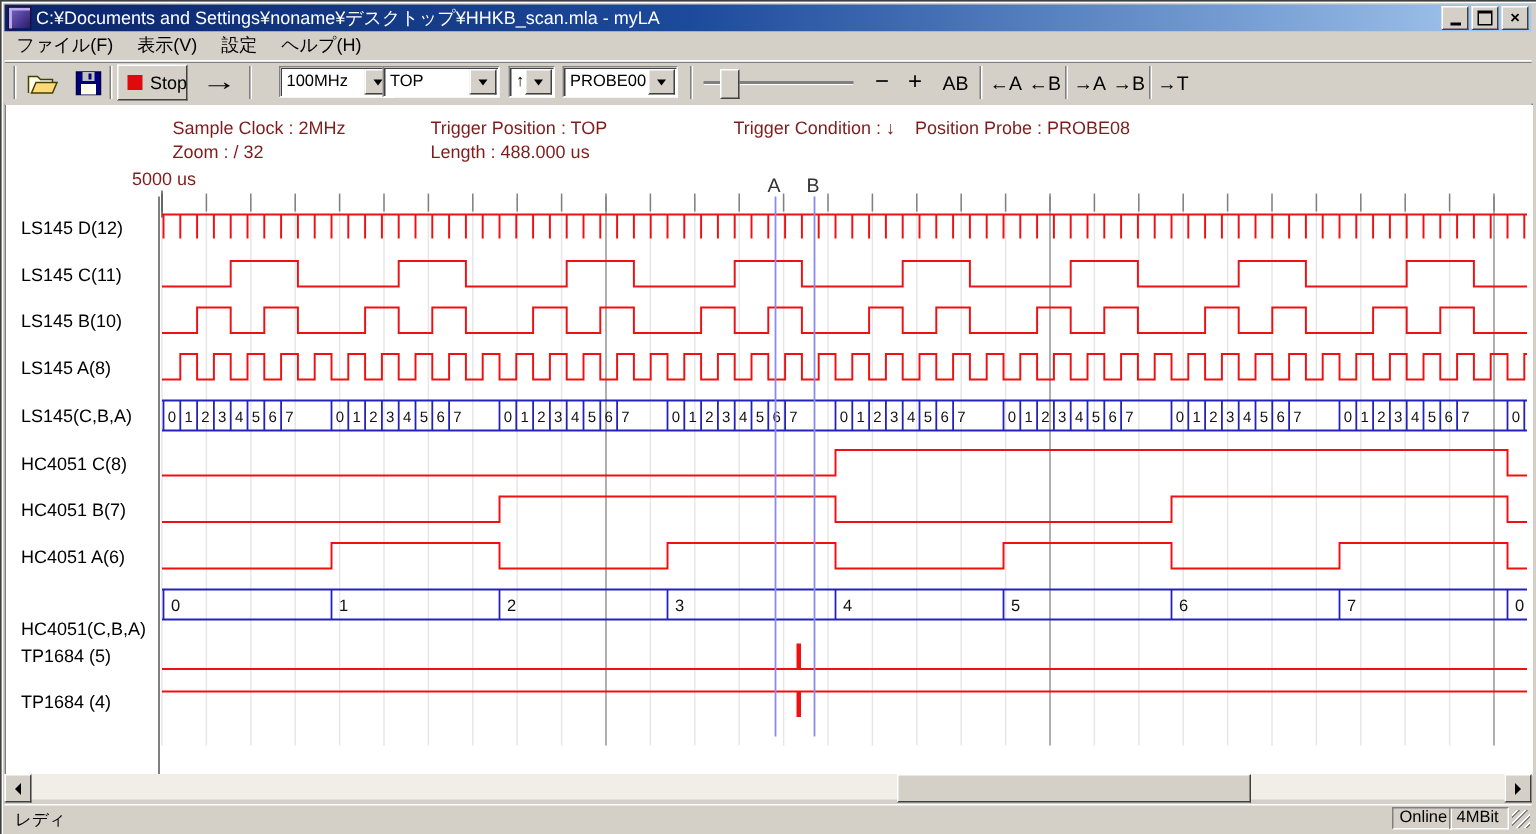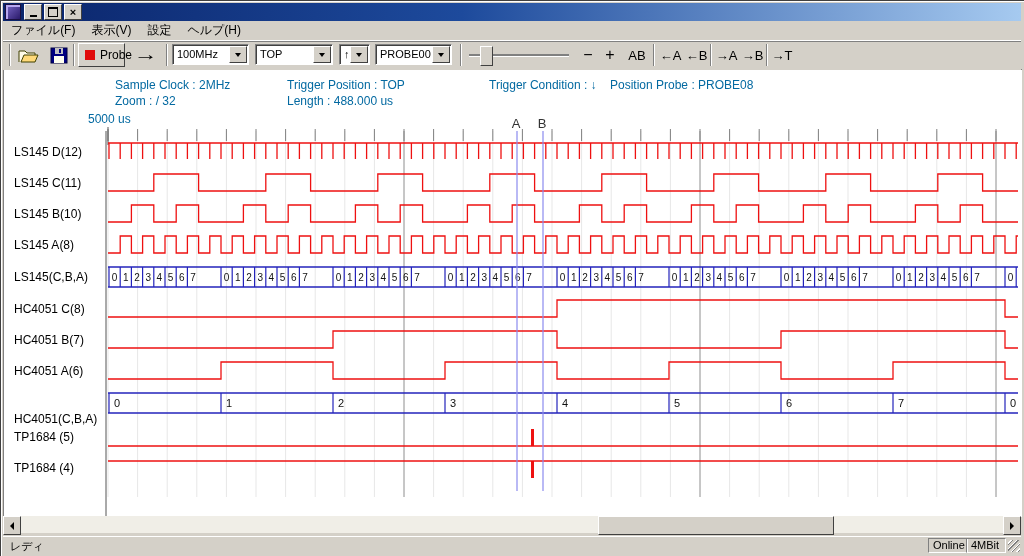--- a/index.html
+++ b/index.html
@@ -46,21 +46,21 @@
   .combo .val{position:absolute;left:4px;top:3px;right:18px;overflow:hidden;white-space:nowrap}
   .combo .drop{position:absolute;right:1px;top:1px;bottom:1px;width:16px;
     display:flex;align-items:center;justify-content:center}
   .tri-down{width:0;height:0;border-left:3.5px solid transparent;border-right:3.5px solid transparent;border-top:4px solid #000}
   .slider-track{position:absolute;left:466px;top:13px;width:100px;height:2px;
     background:#808080;border-bottom:1px solid #fff}
   .slider-thumb{position:absolute;left:477px;top:5px;width:11px;height:18px}
   
   .client{position:absolute;left:3px;top:69px;width:1018px;height:447px;background:#fff;
     border-left:1px solid #808080;border-top:1px solid #808080;z-index:1}
-  .info-text{position:absolute;font-size:12px;color:#0369a1;white-space:nowrap;z-index:3}
+  .info-text{position:absolute;font-size:12px;color:#7f1d1d;white-space:nowrap;z-index:3}
   .ch-label{position:absolute;left:14px;height:16px;line-height:16px;font-size:12px;color:#000;white-space:nowrap;z-index:3}
   svg#wave-svg{position:absolute;left:0;top:0;z-index:2;pointer-events:none}
   
   .hscroll{position:absolute;left:3px;top:516px;width:1018px;height:17px;background:#f0eee7;z-index:5}
   .sb-btn{position:absolute;top:0;width:16px;height:17px;display:flex;align-items:center;justify-content:center}
   .tri-left{width:0;height:0;border-top:4px solid transparent;border-bottom:4px solid transparent;border-right:4px solid #000}
   .tri-right{width:0;height:0;border-top:4px solid transparent;border-bottom:4px solid transparent;border-left:4px solid #000}
   .sb-thumb{position:absolute;left:595px;top:0;width:234px;height:17px}
   
   .statusbar{position:absolute;left:3px;top:536px;width:1018px;height:17px;background:#d4d0c8;
@@ -71,20 +71,21 @@
   .grip{position:absolute;right:1px;top:3px;width:12px;height:12px;
     background:repeating-linear-gradient(135deg,transparent 0 2px,#fff 2px 3px,#808080 3px 4px)}
 </style>
 </head>
 <body>
 
 <div class="win-edge"></div>
 
 <div class="titlebar">
   <div class="title-icon"></div>
+  <div class="title-text">C:¥Documents and Settings¥noname¥デスクトップ¥HHKB_scan.mla - myLA</div>
   <div class="title-buttons">
     <div class="tb-btn">
         <div class="g-min"></div>
       </div>
     <div class="tb-btn">
         <div class="g-max"></div>
       </div>
     <div class="tb-btn">
         <span class="g-close">×</span>
       </div>
@@ -108,26 +109,26 @@
 
   <svg class="tool-ico" style="left:44px" viewBox="0 0 24 19">
     <rect x="4" y="2" width="16" height="15" fill="#000080" stroke="#000040"></rect>
     <rect x="8" y="2" width="8" height="6" fill="#c0c0c0"></rect>
     <rect x="12" y="3" width="2" height="4" fill="#000080"></rect>
     <rect x="7" y="10" width="10" height="7" fill="#fffff0"></rect>
   </svg>
   <div class="sep" style="left:70px"></div>
   <div class="stop-btn raised">
     <span class="stop-square"></span>
-    <span>Probe</span>
+    <span>Stop</span>
   </div>
   <div class="flat-btn" style="left:128px;width:30px;font-size:17px;font-weight:bold;transform:scaleX(1.4)">→</div>
   <div class="sep" style="left:163px"></div>
 
-  <div class="combo" style="left:169px;width:77px">
+  <div class="combo" style="left:183px;width:77px">
     <span class="val">100MHz</span>
     <span class="drop raised">
         <span class="tri-down"></span>
       </span>
   </div>
   <div class="combo" style="left:252px;width:78px">
     <span class="val">TOP</span>
     <span class="drop raised">
         <span class="tri-down"></span>
       </span>

